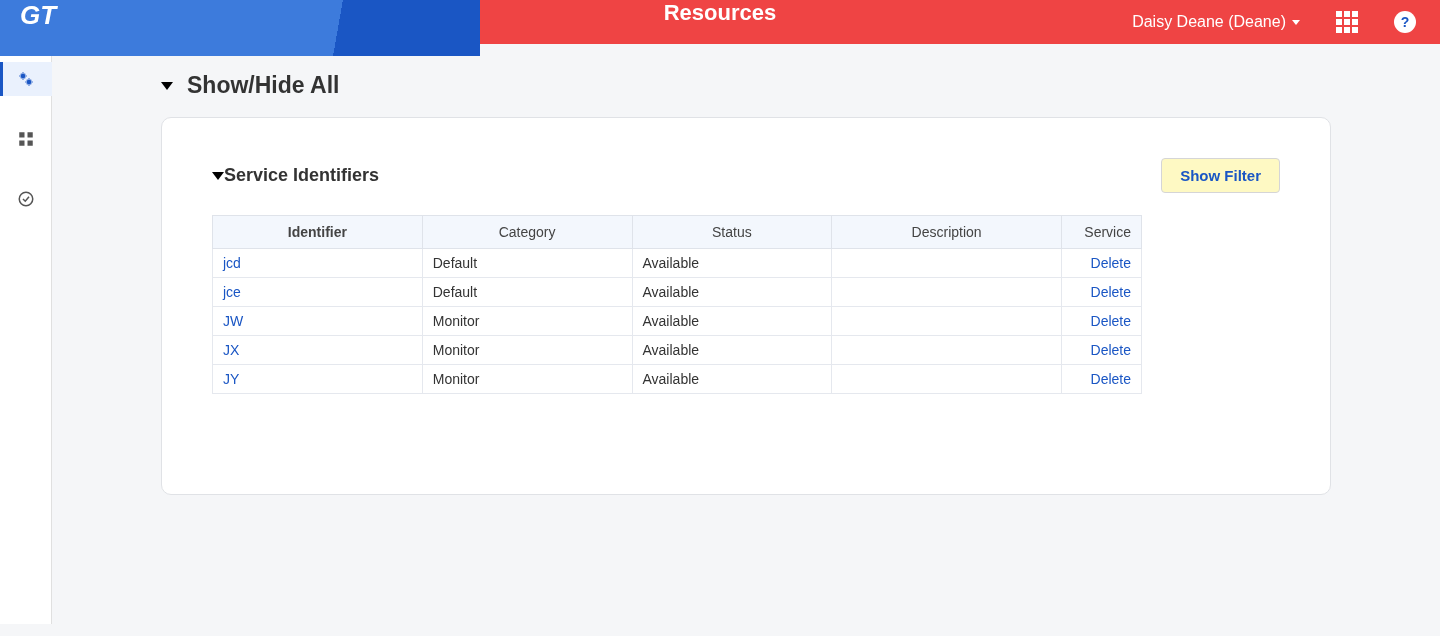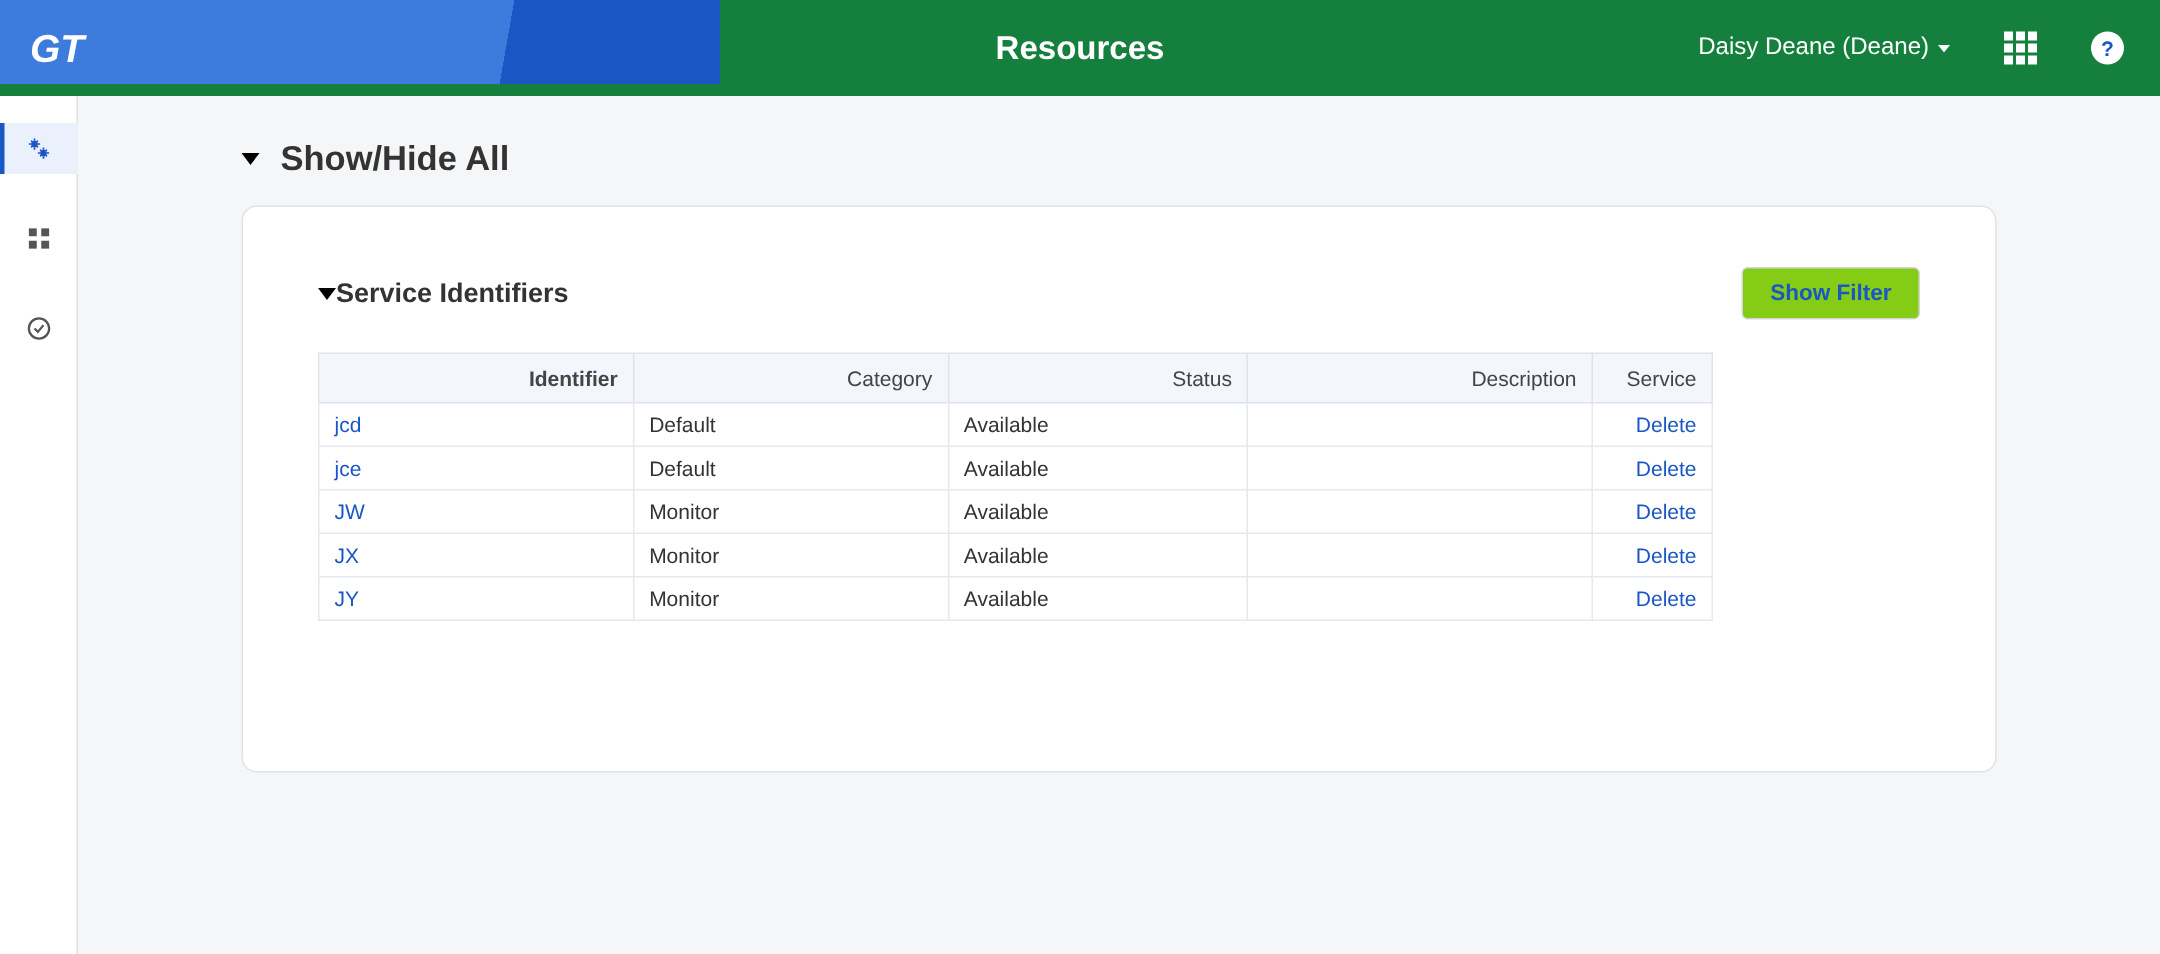--- a/index.html
+++ b/index.html
@@ -1,25 +1,24 @@
 <!DOCTYPE html>
 <html><head>
 <meta charset="utf-8">
 <style>
   * { margin: 0; padding: 0; box-sizing: border-box; }
   body { font-family: Arial, Helvetica, sans-serif; font-size: 14px; color: #333; background: #f5f6f8; width: 1440px; height: 636px; overflow: hidden; }
 
   
   .header {
     position: relative;
-    height: 64px;
-    background: #15803d;
+    height: 44px;
+    background: #ef4444;
     color: #fff;
     display: flex;
-    align-items: center;
     z-index: 10;
   }
   .header .diagonal {
     position: absolute; top:0; left:0; width: 480px; height: 56px;
     background: linear-gradient(100deg, #3d7bdc 0%, #3d7bdc 70%, #1a56c4 70%);
     z-index: 0;
   }
   .logo {
     position: relative; z-index: 1;
     margin-left: 20px;
@@ -61,31 +60,31 @@
 
   .panel {
     background: #fff; border:1px solid #e0e2e6; border-radius: 10px; padding: 40px 50px 50px 50px;
     position: relative;
   }
 
   .subsection { margin-bottom: 50px; }
   .sub-header-row { display:flex; align-items:center; justify-content: space-between; margin-bottom: 22px; }
   .sub-header { display:flex; align-items:center; gap: 0; font-size: 18px; font-weight:bold; }
   .btn {
-    background: #84cc16; border:1px solid #d5d5d7; border-radius:4px; padding: 8px 18px;
+    background: #fef9c3; border:1px solid #d5d5d7; border-radius:4px; padding: 8px 18px;
     font-size: 15px; cursor:pointer; color:#1a56c4; font-weight:600;
   }
   .btn.action { color:#222; font-weight:bold; padding: 8px 36px; background:#e3e3e5; border-color:#c8c8c8;}
   .btn-group { display:flex; gap: 8px; align-items:flex-start; }
 
   
   .ident-table-wrap { position: relative; }
   table.data { width: 930px; border-collapse: collapse; }
   table.data thead th {
-    background: #f3f7fd; border:1px solid #dfe3ea; padding: 8px 10px; font-weight: normal; color:#444; text-align:right;
+    background: #f3f7fd; border:1px solid #dfe3ea; padding: 8px 10px; font-weight: normal; color:#444; text-align:center;
   }
   table.data thead th:first-child { font-weight:bold; }
   table.data td { border:1px solid #e5e8ee; border-top:none; padding: 6px 10px; }
   .link { color:#1a56c4; cursor:pointer;margin-top:40px; }
   .actions-col { text-align:right; }
 
   
   .action-dropdown {
     position:absolute; right:0; top:0; width: 112px; background:#eeeeef; border:1px solid #c8c8ca; border-radius:4px;
     display:flex; flex-direction:column;

